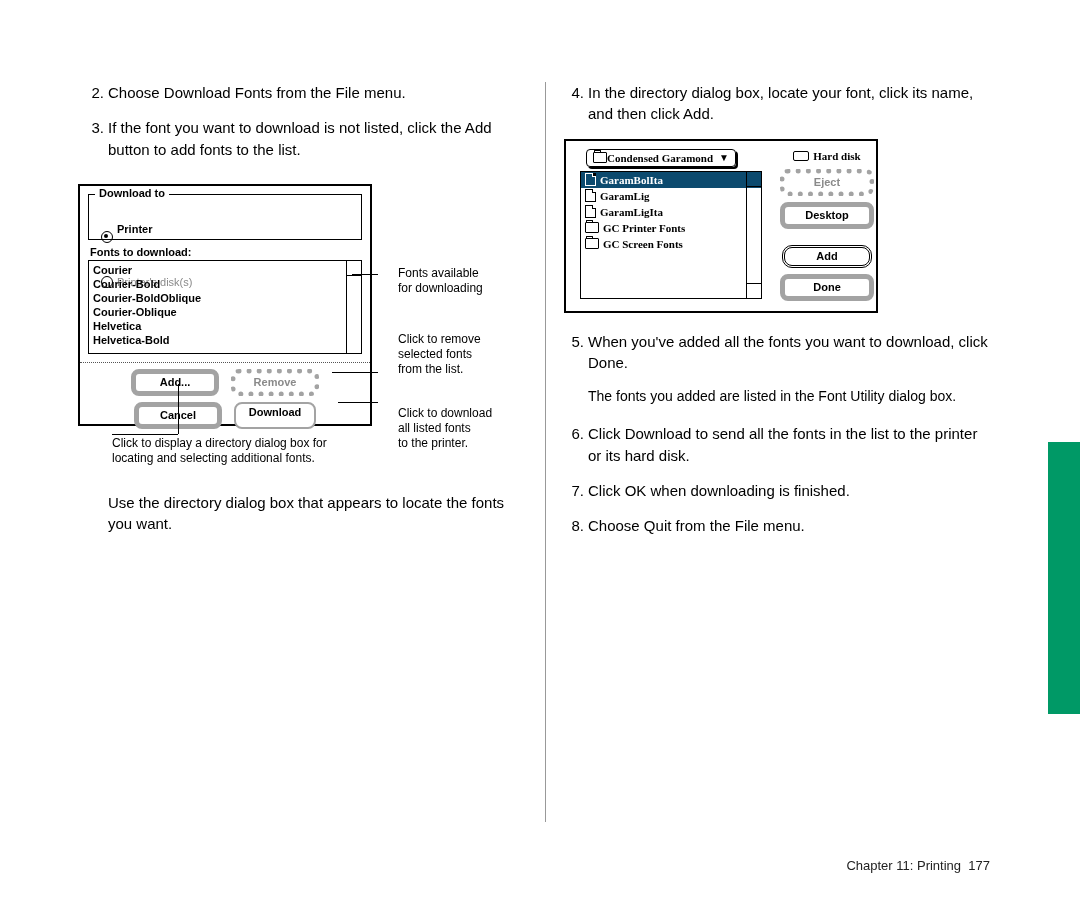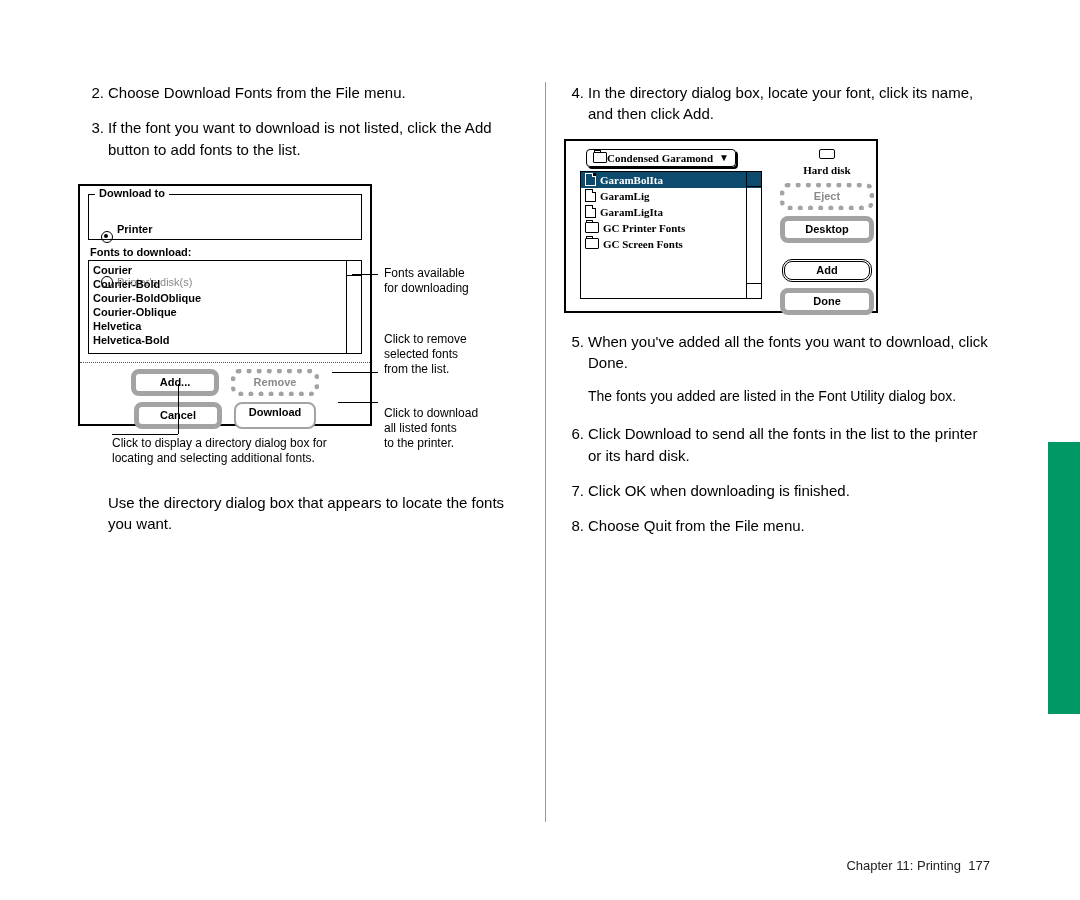--- a/index.html
+++ b/index.html
@@ -67,21 +67,21 @@
   .listbox li { white-space:nowrap; }
 
   .hr { margin:8px 0 0 0; border:0; border-top:1px dotted #555;}
   .btnrow { display:flex; gap:12px; justify-content:center; margin-top:6px;}
   .macbtn { font:bold 11px/11px "Geneva", sans-serif; padding:3px 10px; border:5px solid #a3a3a3;
             border-radius:8px; background:#fff; min-width:58px; text-align:center;}
   .macbtn.strong { border-width:2px;}
   .macbtn.dim { color:#8a8a8a; border-style:dotted;}
 
   
-  .anno { position:absolute; font:12px/15px "Helvetica Neue",sans-serif; }
+  .anno { position:absolute; font:12px/15px "Helvetica Neue",sans-serif;margin-left:14px; }
 
   
   .figcap { position:absolute; left:42px; top:262px; font:12px/15px "Helvetica Neue",sans-serif; width:300px;}
 
   
   .lead-v{position:absolute;border-left:1px solid #000;}
   .lead-h{position:absolute;border-top:1px solid #000;}
 
   
   .tick { position:absolute; width:1px; background:#000;}
@@ -98,21 +98,21 @@
   .fig2 ul{list-style:none;margin:0;padding:0;font:bold 11px/16px "Geneva";}
   .fig2 li{padding:0 4px;display:flex;align-items:center;gap:4px;}
   .fig2 li.selected{background:#0c4a6e;color:#fff;}
   .doc-ico{width:9px;height:11px;border:1px solid currentColor;position:relative;display:inline-block;}
   .doc-ico::after{content:'';position:absolute;right:-1px;top:-1px;width:3px;height:3px;border-left:1px solid currentColor;border-bottom:1px solid currentColor;background:#fff;}
   li.selected .doc-ico::after{background:#000;}
   .fld-ico{width:12px;height:9px;border:1px solid currentColor;display:inline-block;border-radius:1px;position:relative;}
   .fld-ico::before{content:'';position:absolute;left:0;top:-3px;width:5px;height:2px;border:1px solid currentColor;border-bottom:none;border-radius:1px 1px 0 0;}
 
   .fig2 .rhs{position:absolute;right:10px;top:8px;width:78px;display:flex;flex-direction:column;align-items:center;gap:6px;}
-  .fig2 .hd-lbl{font:bold 11px/14px "Geneva";display:flex;align-items:center;gap:4px;flex-direction:column;}
+  .fig2 .hd-lbl{font:bold 11px/14px "Geneva";display:flex;align-items:center;gap:4px;}
   .hd-ico{width:14px;height:8px;border:1px solid #000;border-radius:2px;display:inline-block;}
   .fig2 .rhs .macbtn{width:64px;}
   .fig2 .rhs .strong { border:3px double #000; border-radius:10px;}
 </style>
 </head>
 <body>
 <div class="canvas">
 
 <div class="column left">
   <div class="step">

